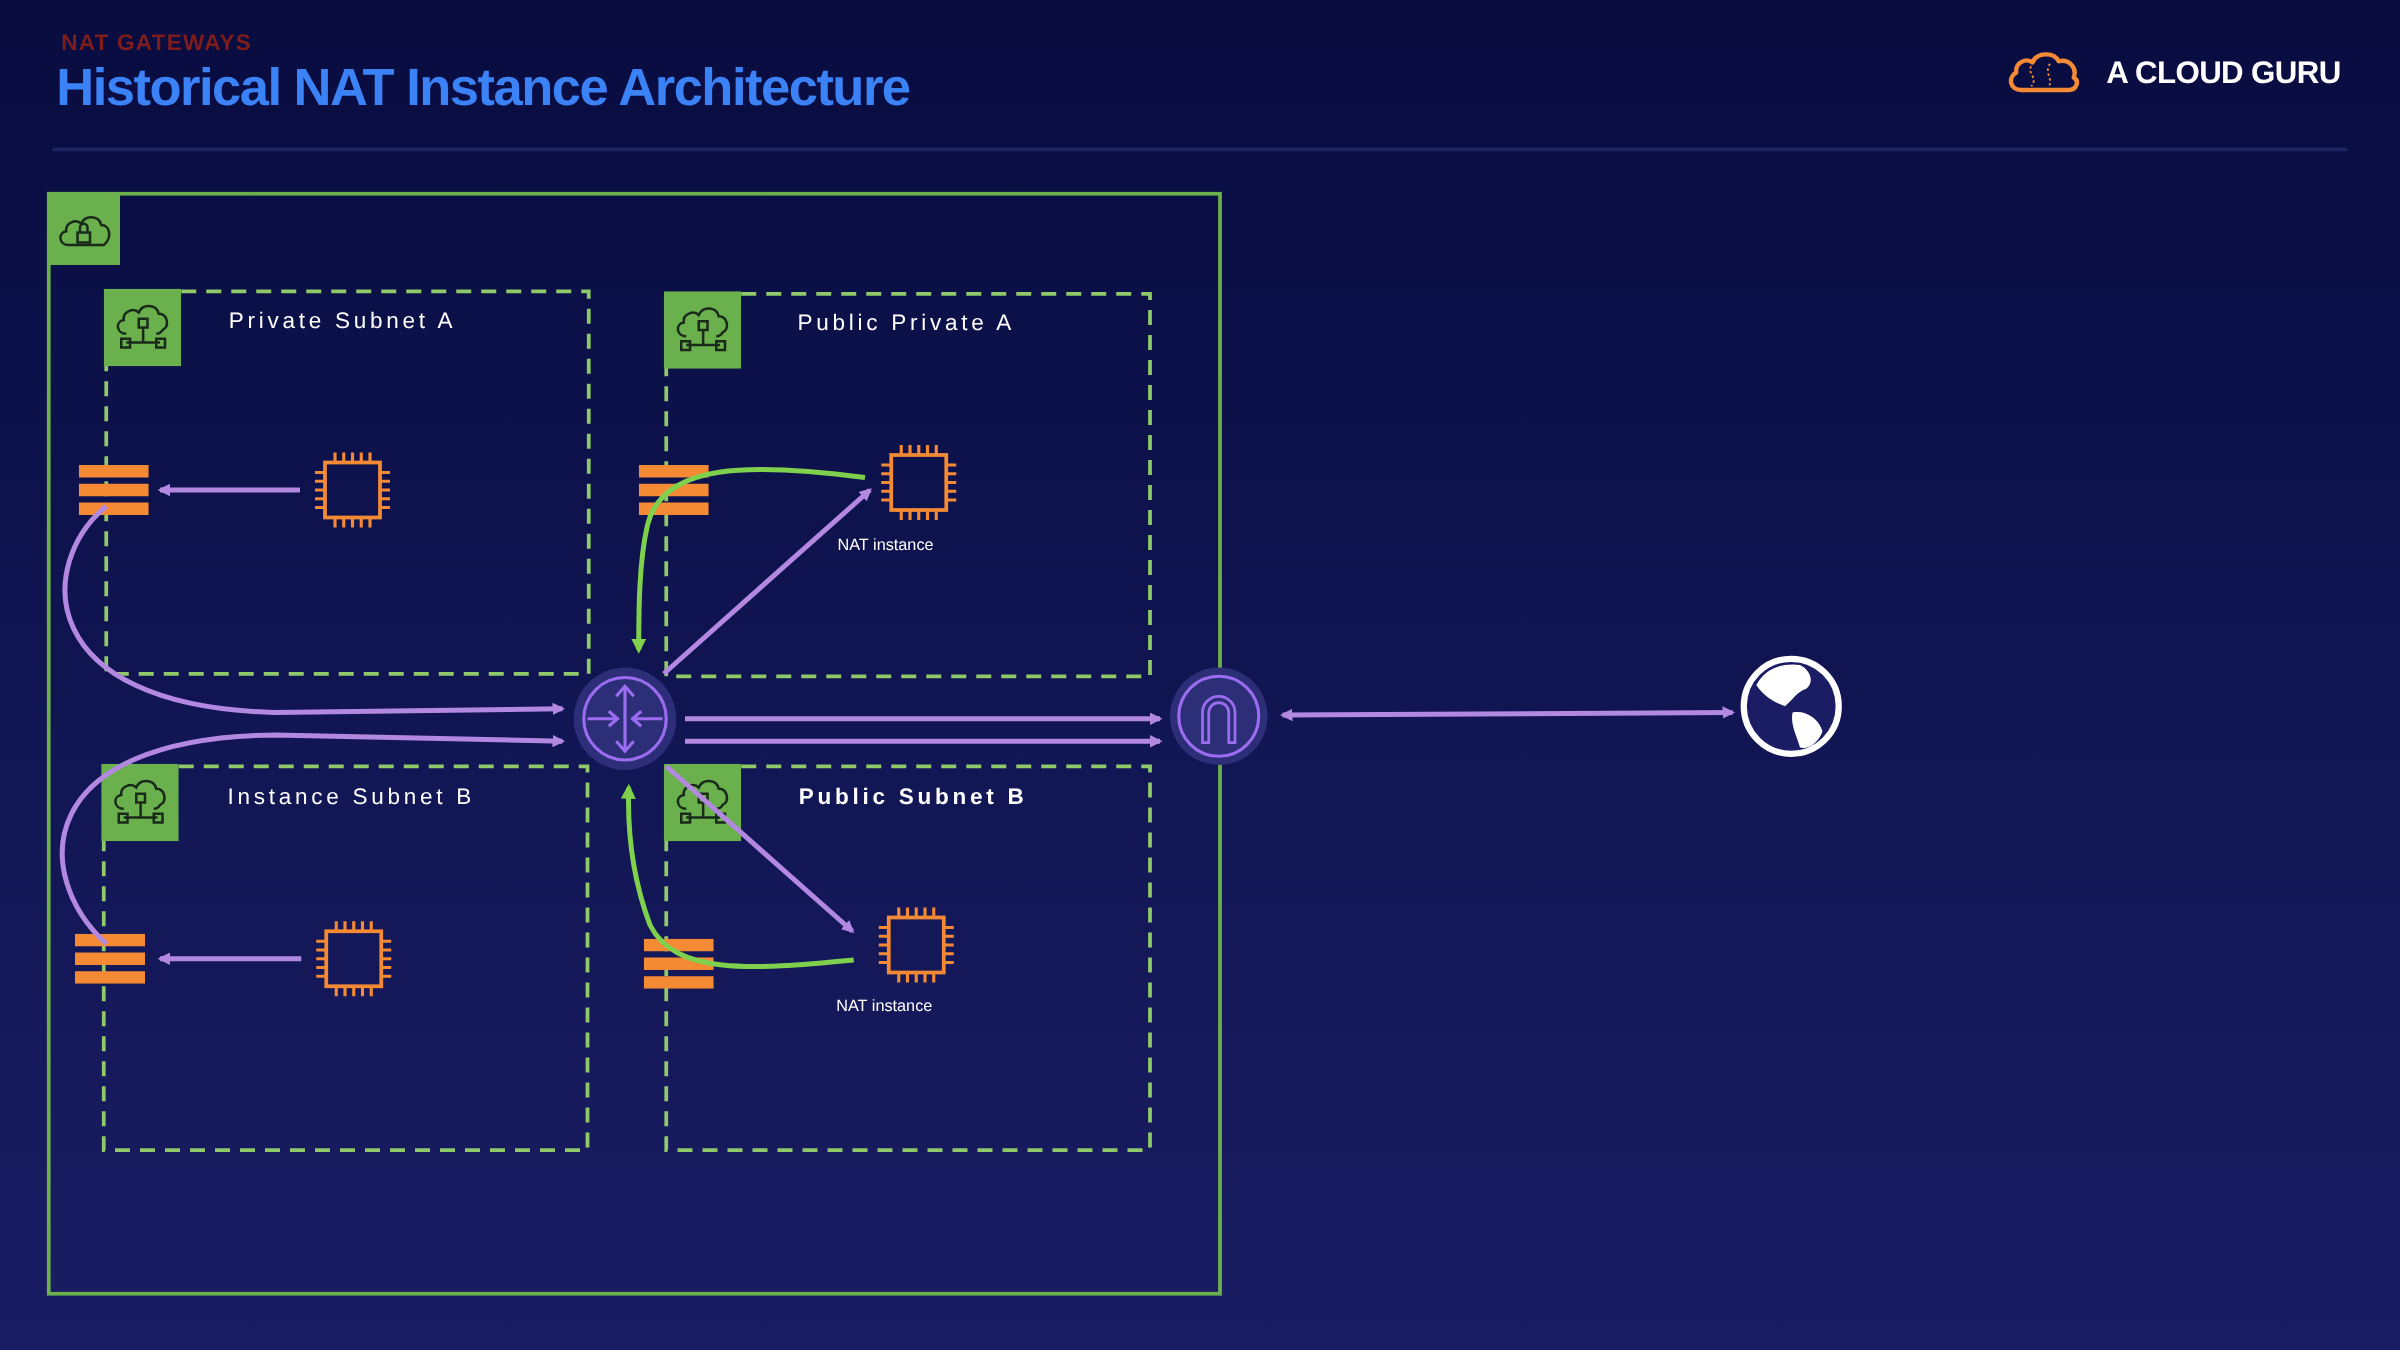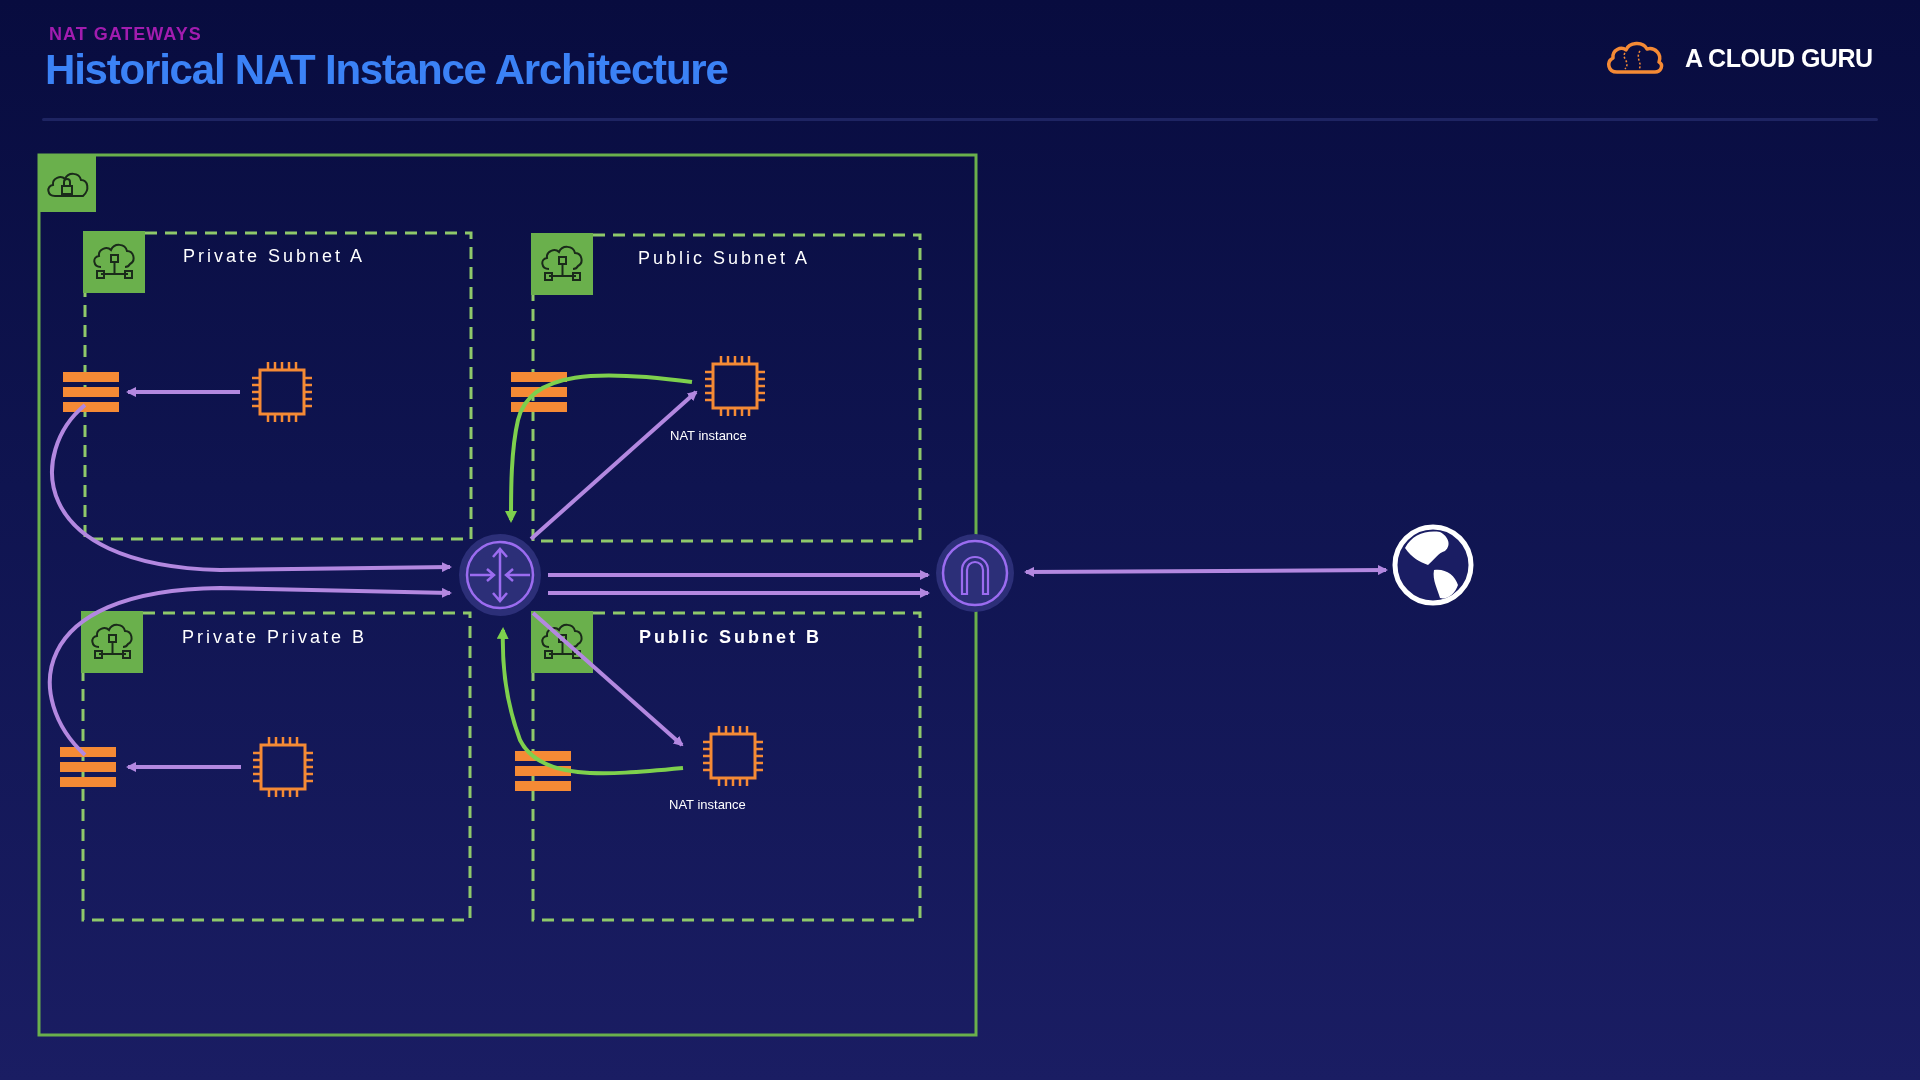--- a/index.html
+++ b/index.html
@@ -1,19 +1,19 @@
 <!DOCTYPE html>
 <html><head>
 <meta charset="utf-8">
 <style>
   html,body{margin:0;padding:0;}
   body{width:1920px;height:1080px;overflow:hidden;position:relative;
     background:linear-gradient(180deg,#080c3f 0%,#0f1450 45%,#1a1d63 100%);
     font-family:"Liberation Sans",sans-serif;color:#fff;}
-  .eyebrow{position:absolute;left:49px;top:24px;font-size:18px;font-weight:700;color:#a21caf;letter-spacing:1px;}
+  .eyebrow{position:absolute;left:49px;top:24px;font-size:18px;font-weight:700;color:#7f1d1d;letter-spacing:1px;}
   .title{position:absolute;left:45px;top:46px;font-size:42px;font-weight:700;color:#3b82f6;letter-spacing:-1.2px;}
   .brand{position:absolute;left:1603px;top:38px;display:flex;align-items:center;gap:20px;}
   .brand-text{font-size:25px;font-weight:700;color:#fff;letter-spacing:-0.5px;}
   .rule{position:absolute;left:42px;top:118px;width:1836px;height:3px;background:#1e2462;border-radius:2px;}
   svg#diagram{position:absolute;left:0;top:0;}
   .sublabel{position:absolute;font-size:18px;color:#fff;letter-spacing:3px;}
   .natlabel{position:absolute;font-size:13px;color:#fff;}
 </style>
 </head>
 <body>
@@ -131,18 +131,18 @@
   </g>
 
   <g>
     <circle cx="1433" cy="565" r="38" fill="#1a1d63" stroke="#fff" stroke-width="5"></circle>
     <path d="M1405 548 C1412 535 1425 530 1440 532 C1448 536 1452 545 1445 551 C1438 553 1434 560 1428 565 C1420 562 1412 558 1405 548 Z" fill="#fff"></path>
     <path d="M1434 570 C1445 568 1455 575 1458 585 C1455 594 1447 600 1440 598 C1438 590 1432 580 1434 570 Z" fill="#fff"></path>
   </g>
 </svg>
 
 <div class="sublabel" style="left:183px;top:246px;">Private Subnet A</div>
-<div class="sublabel" style="left:638px;top:248px;">Public Subnet A</div>
-<div class="sublabel" style="left:182px;top:627px;">Private Private B</div>
+<div class="sublabel" style="left:638px;top:248px;">Public Private A</div>
+<div class="sublabel" style="left:182px;top:627px;">Instance Subnet B</div>
 <div class="sublabel" style="left:639px;top:627px;font-weight:bold;">Public Subnet B</div>
 
 <div class="natlabel" style="left:670px;top:428px;">NAT instance</div>
 <div class="natlabel" style="left:669px;top:797px;">NAT instance</div>
 
 </body></html>

